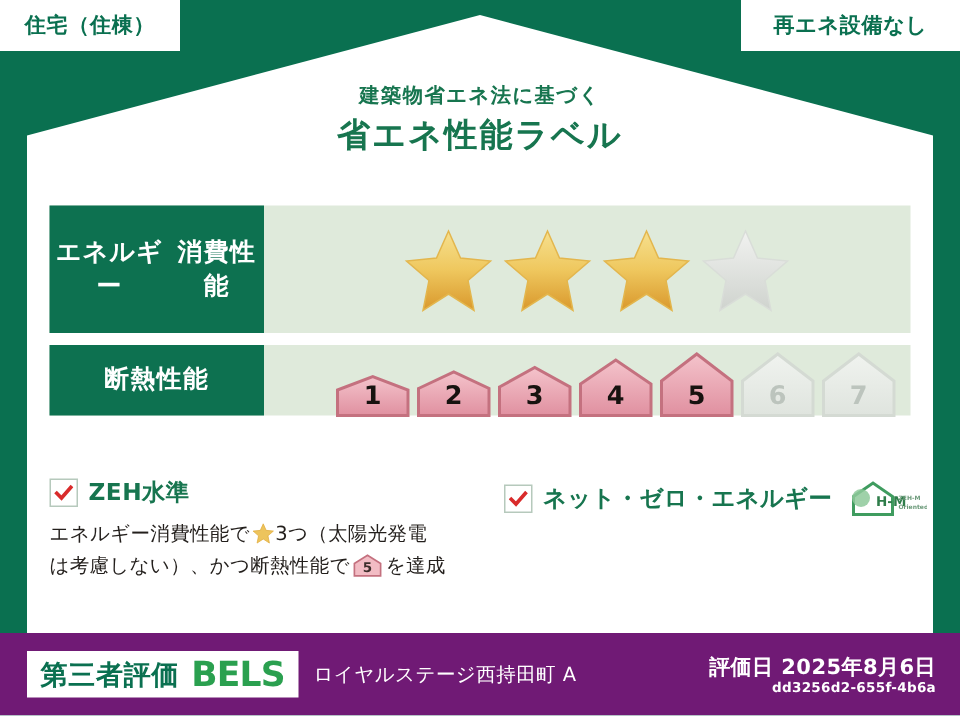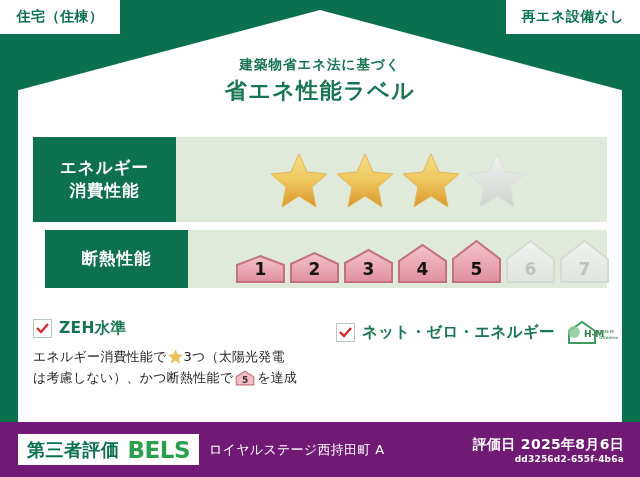--- a/index.html
+++ b/index.html
@@ -27,21 +27,21 @@
     color: #0a7050;
     font-size: 14px;
     font-weight: bold;
     letter-spacing: 0.5px;
     display: flex;
     align-items: center;
     justify-content: center;
     z-index: 6;
   }
   .corner-tag.left  { left: 0;  width: 120px; height: 34px; }
-  .corner-tag.right { right: 0; width: 134px; height: 34px; }
+  .corner-tag.right { right: 0; width: 146px; height: 34px; }
 
   
   .house-panel {
     position: absolute;
     left: 18px;
     top: 10px;
     width: 604px;
     height: 412px;
     background: #ffffff;
     clip-path: polygon(0% 19.5%, 50% 0%, 100% 19.5%, 100% 100%, 0% 100%);
@@ -81,32 +81,32 @@
     width: 574px;
     z-index: 4;
   }
   .perf-row {
     display: flex;
     align-items: stretch;
     background: #dfeadb;
     margin-bottom: 8px;
   }
   .perf-row.energy  { height: 85px; }
-  .perf-row.insul   { height: 58px; margin-left: 12px; }
+  .perf-row.insul   { height: 47px; }
 
   .row-label {
     width: 143px;
     flex: 0 0 143px;
     background: #0d7150;
     color: #ffffff;
     font-size: 16.5px;
     font-weight: bold;
     letter-spacing: 1px;
     display: flex;
-    flex-direction: column;
+    flex-direction: row;
     align-items: center;
     justify-content: center;
     line-height: 1.35;
     text-align: center;
   }
   .row-body {
     flex: 1 1 auto;
     display: flex;
     align-items: center;
     padding-left: 14px;

